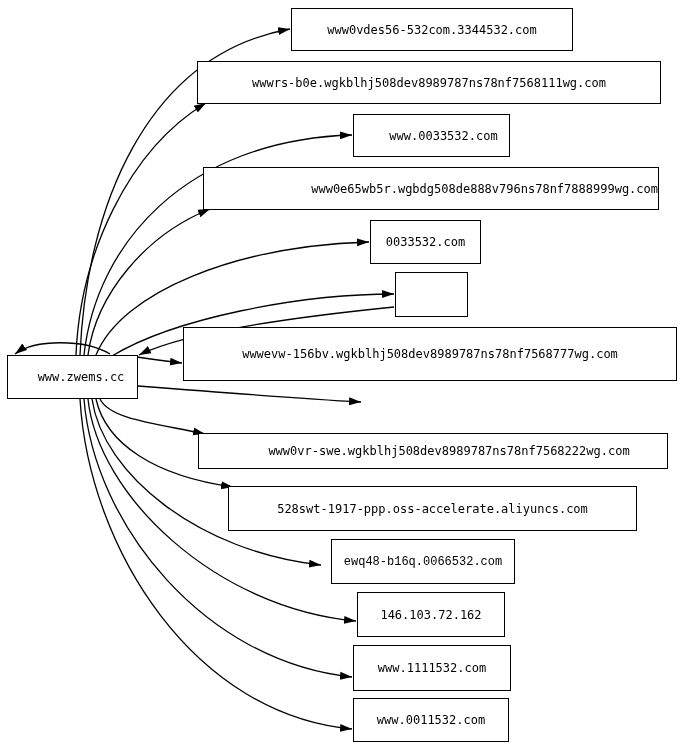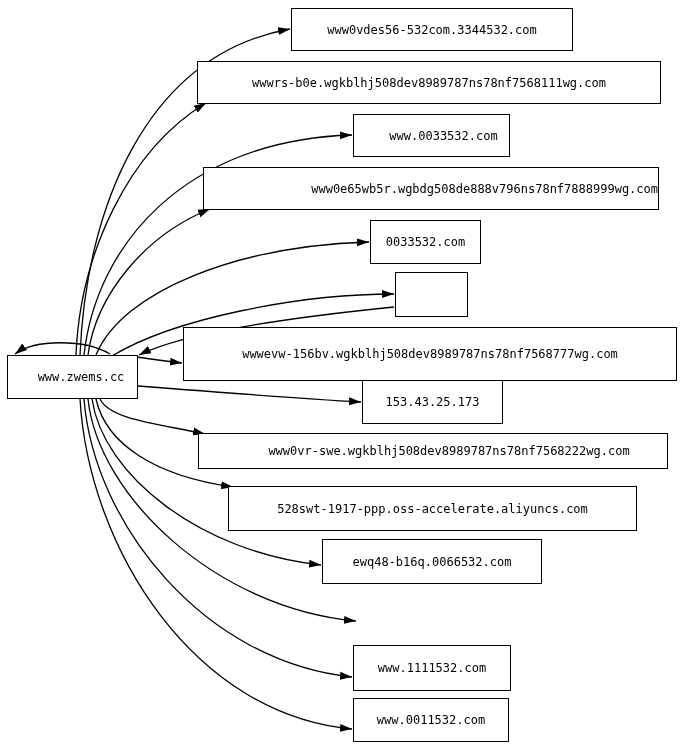--- a/index.html
+++ b/index.html
@@ -95,36 +95,36 @@
   </div>
 
   <div class="gnode" style="left:395px; top:272px; width:73px; height:45px;">
     <span></span>
   </div>
 
   <div class="gnode" style="left:183px; top:327px; width:494px; height:54px;">
     <span>wwwevw-156bv.wgkblhj508dev8989787ns78nf7568777wg.com</span>
   </div>
 
-  <div class="gnode" style="left:362px; top:380px; width:141px; height:44px;">
-    <span>153.43.25.173</span>
-  </div>
 
   <div class="gnode" style="left:198px; top:433px; width:470px; height:36px;padding-left:32px;">
     <span>www0vr-swe.wgkblhj508dev8989787ns78nf7568222wg.com</span>
   </div>
 
   <div class="gnode" style="left:228px; top:486px; width:409px; height:45px;">
     <span>528swt-1917-ppp.oss-accelerate.aliyuncs.com</span>
   </div>
 
-  <div class="gnode" style="left:322px; top:539px; width:220px; height:45px;">
+  <div class="gnode" style="left:331px; top:539px; width:184px; height:45px;font-family:Liberation Mono, monospace;">
     <span>ewq48-b16q.0066532.com</span>
   </div>
 
+  <div class="gnode" style="left:357px; top:592px; width:148px; height:45px;">
+    <span>146.103.72.162</span>
+  </div>
 
   <div class="gnode" style="left:353px; top:645px; width:158px; height:46px;">
     <span>www.1111532.com</span>
   </div>
 
   <div class="gnode" style="left:353px; top:698px; width:156px; height:44px;">
     <span>www.0011532.com</span>
   </div>
 
 </div>

